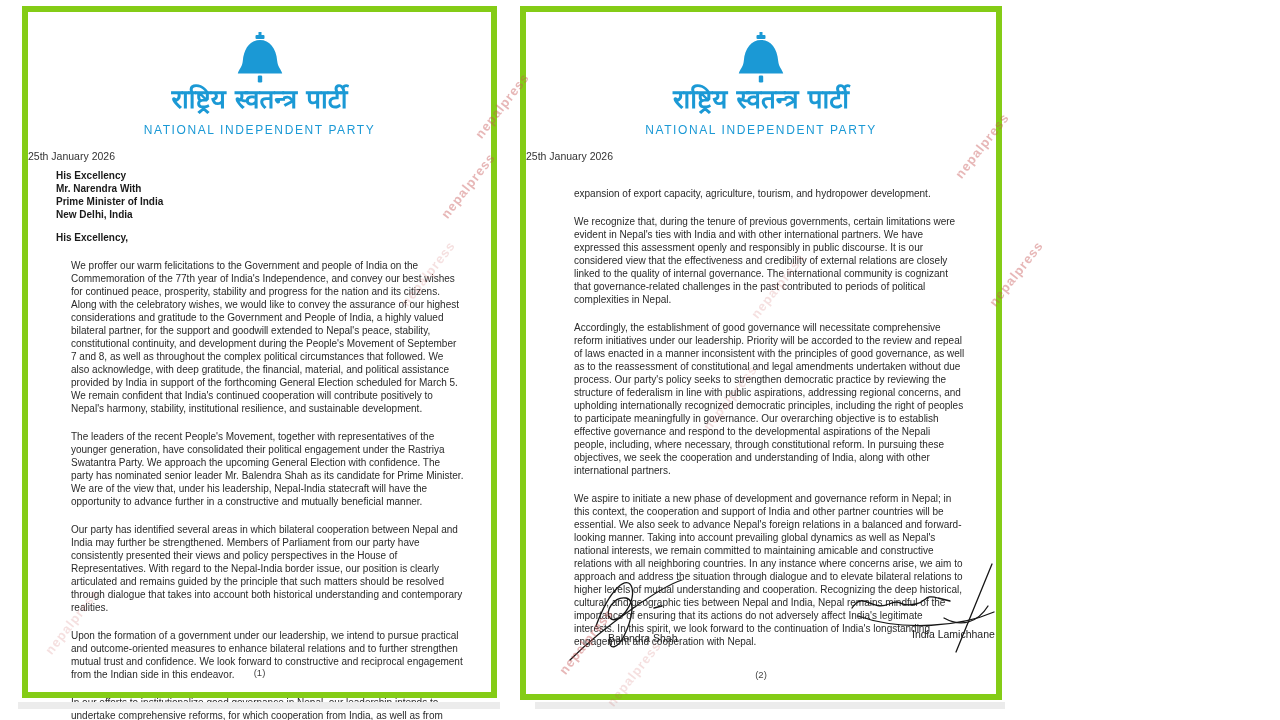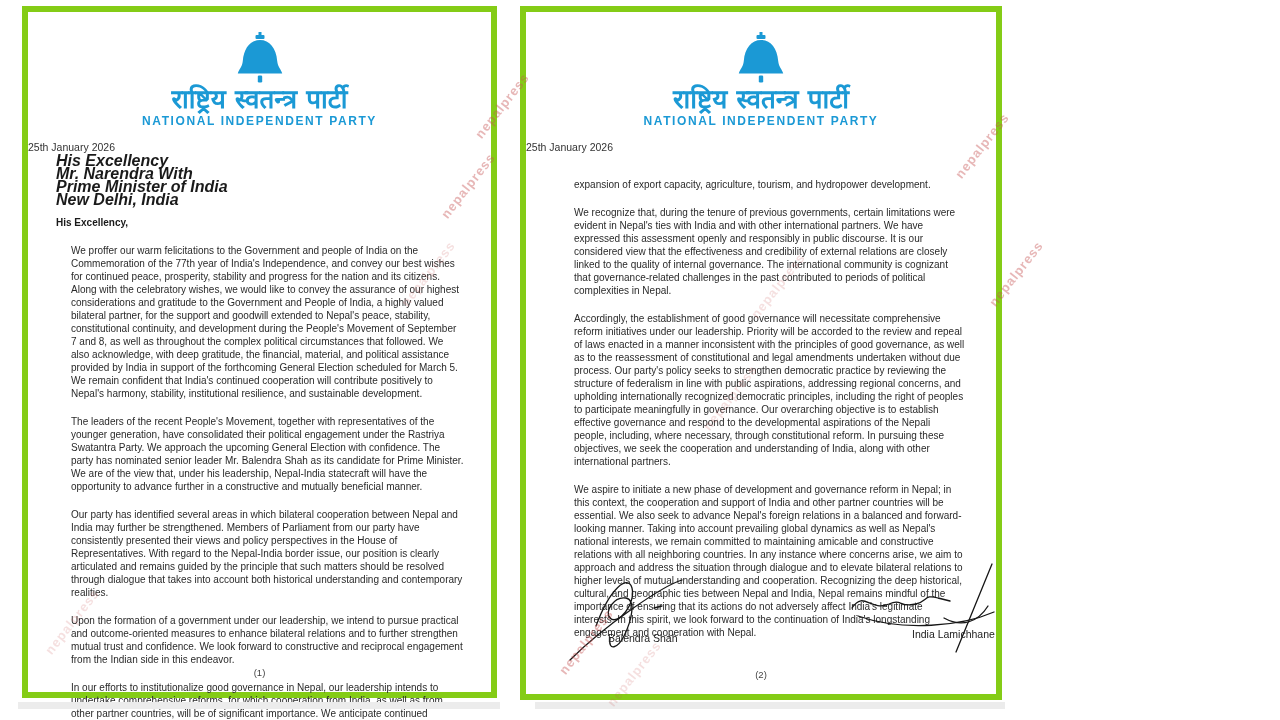--- a/index.html
+++ b/index.html
@@ -21,34 +21,34 @@
   #shadow1{left:18px;width:482px;}
   #shadow2{left:535px;width:470px;}
 
   .letterhead{text-align:center;padding-top:20px;}
   .bell{display:block;margin:0 auto;}
   .np-title{
     color:#1b99d5;font-weight:bold;font-size:26px;line-height:30px;
     font-family:"DejaVu Sans",sans-serif;
   }
   .en-title{
-    color:#1b99d5;font-weight:bold;font-size:12px;letter-spacing:1.6px;
-    margin-top:0;font-family:"Liberation Sans",sans-serif;
+    color:#1b99d5;font-weight:normal;font-size:12px;letter-spacing:1.6px;
+    margin-top:9px;font-family:"Liberation Sans",sans-serif;
   }
   .date{
     font-size:10.5px;color:#333;
     margin-top:13px;height:13px;
   }
   #page1 .date{padding-right:16px;}
   #page2 .date{padding-right:18px;}
 
   .content1{padding:0 12px 0 28px;}
   .content2{padding:0 16px 0 33px;}
 
-  .recipient{font-weight:bold;font-size:16px;line-height:13px;color:#1a1a1a;font-style:italic;}
+  .recipient{font-weight:bold;font-size:10px;line-height:13px;color:#1a1a1a;margin-top:6px;}
   .salutation{font-weight:bold;font-size:10px;line-height:13px;color:#1a1a1a;margin-top:10px;}
   .body-text{font-size:10px;line-height:13px;margin-top:0;}
   .body-text p{margin:15px;}
   .mt24{margin-top:24px;}
 
   .pageno{
     position:absolute;bottom:14px;left:0;width:100%;text-align:center;
     font-size:9.5px;color:#444;
   }
 

